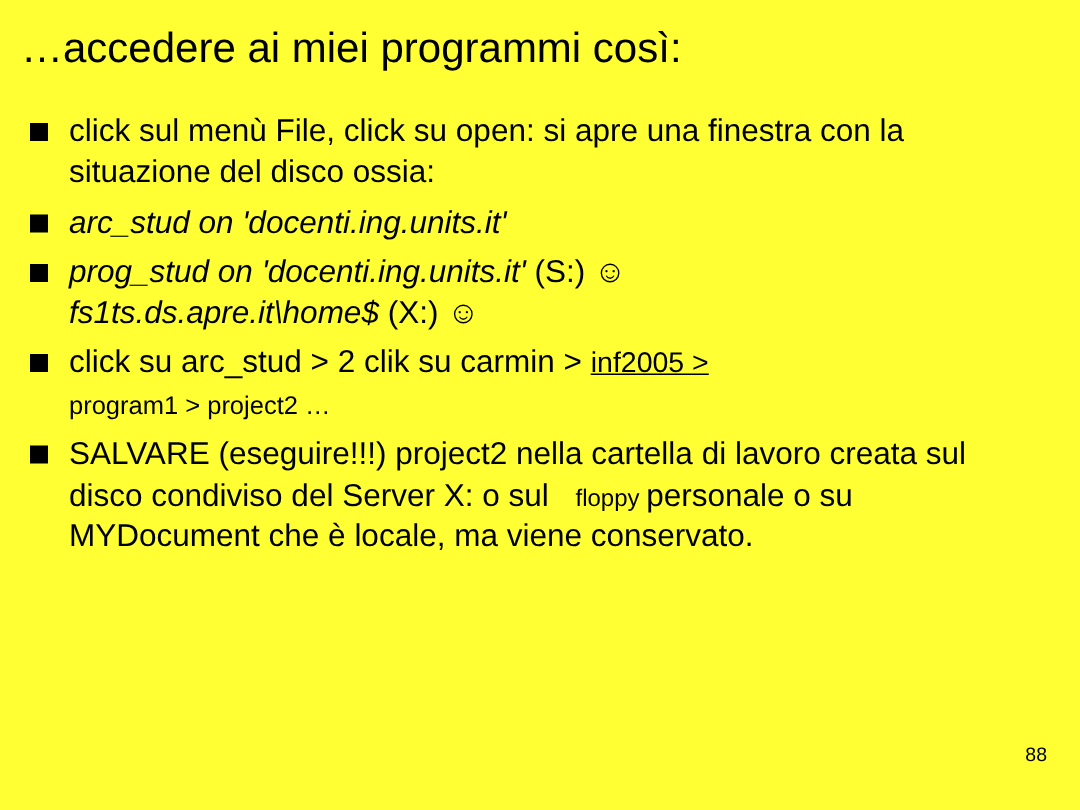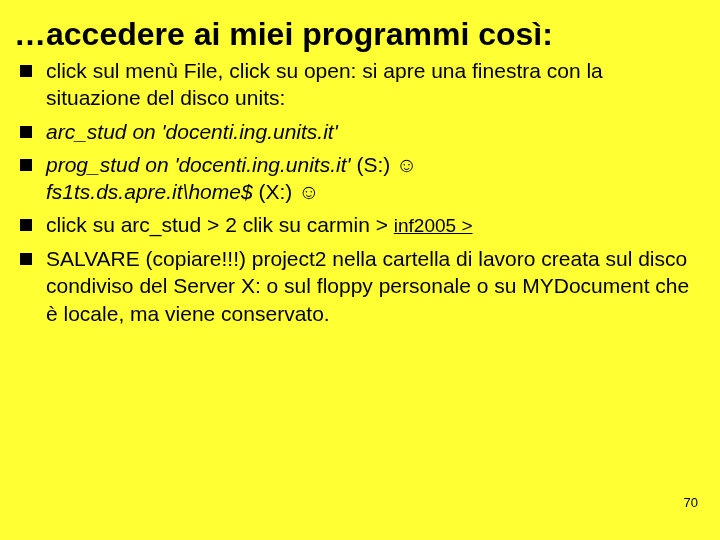--- a/index.html
+++ b/index.html
@@ -7,23 +7,23 @@
     width: 720px;
     height: 540px;
     background: #ffff33;
     font-family: Verdana, Arial, sans-serif;
     color: #000;
     padding: 16px 22px 8px 12px;
     position: relative;
     overflow: hidden;
   }
   .title {
-    font-size: 32px;
-    font-weight: bold;
-    margin-bottom: 4px;
+    font-size: 28px;
+    font-weight: normal;
+    margin-bottom: 26px;
     margin-left: 2px;
   }
   ul.list {
     list-style: none;
     padding-left: 0;
   }
   ul.list > li {
     position: relative;
     padding-left: 34px;
     font-size: 21px;
@@ -36,49 +36,49 @@
     left: 8px;
     top: 8px;
     width: 12px;
     height: 12px;
     background: #000;
   }
   .italic { font-style: italic; text-align: right; }
   .smiley { font-family: "Segoe UI Emoji", Arial, sans-serif; }
   .sm1 { font-size: 19px; text-decoration: underline; }
   .sm2 { font-size: 17px; }
-  .lg { font-size: 21px; }
+  .lg { font-size: 16px; margin-left: 12px; }
   .pagenum {
     position: absolute;
     right: 22px;
     bottom: 30px;
     font-size: 13px;
   }
   .nowrap { white-space: nowrap; margin-top: 20px; }
 </style>
 </head>
 <body>
 
 <div class="title">…accedere ai miei programmi così:</div>
 
 <ul class="list">
   <li>
-    <span>click sul menù File, click su open: si apre una finestra con la situazione del disco units:</span>
+    <span>click sul menù File, click su open: si apre una finestra con la situazione del disco ossia:</span>
   </li>
   <li>
     <span class="italic">arc_stud on 'docenti.ing.units.it'</span>
   </li>
   <li>
     <span class="nowrap">
       <span class="italic">prog_stud on 'docenti.ing.units.it'</span><span> (S:) </span><span class="smiley">☺</span>
     </span>
     <br>
     <span class="italic">fs1ts.ds.apre.it\home$ </span><span> (X:) </span><span class="smiley">☺</span>
   </li>
   <li>
-    <span>click su arc_stud &gt; 2 clik su carmin &gt; </span><span class="sm1">inf2005 &gt; </span><br>
+    <span>click su arc_stud &gt; 2 clik su carmin &gt; </span><span class="sm1">inf2005 &gt; </span><br><span class="sm2">program1 &gt; project2 …</span>
   </li>
   <li>
-    <span>SALVARE (copiare!!!) project2 nella cartella di lavoro creata sul disco condiviso del Server X: o sul </span><span class="lg">floppy </span><span>personale o su MYDocument che è locale, ma viene conservato.</span>
+    <span>SALVARE (eseguire!!!) project2 nella cartella di lavoro creata sul disco condiviso del Server X: o sul </span><span class="lg">floppy </span><span>personale o su MYDocument che è locale, ma viene conservato.</span>
   </li>
 </ul>
 
-<div class="pagenum">70</div>
+<div class="pagenum">88</div>
 
 </body></html>

